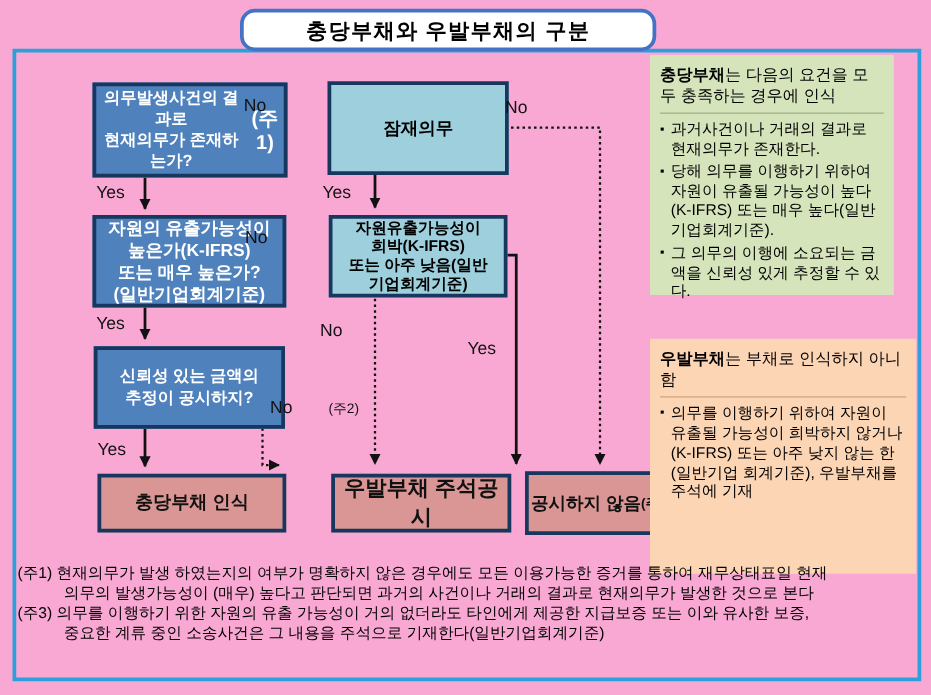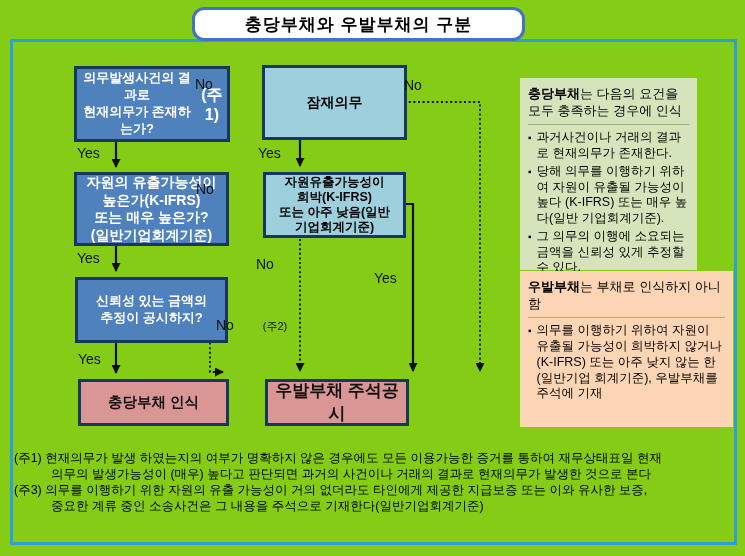--- a/index.html
+++ b/index.html
@@ -1,17 +1,17 @@
 <!DOCTYPE html>
 <html><head>
 <meta charset="utf-8">
 <style>
   html,body{margin:0;padding:0;background:#fff;}
   #stage{
-    position:relative;width:745px;height:556px;background:#84cc16;
+    position:relative;width:745px;height:556px;background:#f9a8d4;
     font-family:"Liberation Sans","DejaVu Sans",sans-serif;color:#000;overflow:hidden;
   }
   
   .frame{position:absolute;left:10px;top:39px;width:727px;height:506px;
     border:3px solid #2da0dc;box-sizing:border-box;}
   
   .title-box{position:absolute;left:192px;top:7px;width:333px;height:34px;
     background:#fff;border:3px solid #4472c4;border-radius:12px;box-sizing:border-box;
     display:flex;align-items:center;justify-content:center;z-index:5;}
   .title-box span{font-size:17px;font-weight:bold;letter-spacing:1px;}
@@ -107,49 +107,53 @@
   </div>
 
   <div class="node node-light" style="left:227px;top:65px;width:145px;height:75px;">
     <span class="txt" style="font-size:14px;">잠재의무</span>
   </div>
 
   <div class="node node-pink" style="left:230px;top:379px;width:144px;height:47px;">
     <span class="txt" style="font-size:17px;">우발부채 주석공시</span>
   </div>
 
+  <div class="node node-pink" style="left:385px;top:377px;width:122px;height:51px;">
+    <span class="txt" style="font-size:14px;">공시하지 않음</span>
+    <span class="sub" style="font-size:11px;">(주3)</span>
+  </div>
 
   <span class="lbl" style="left:77px;top:145px;">Yes</span>
   <span class="lbl" style="left:77px;top:250px;">Yes</span>
   <span class="lbl" style="left:78px;top:351px;">Yes</span>
   <span class="lbl" style="left:258px;top:145px;">Yes</span>
   <span class="lbl" style="left:374px;top:270px;">Yes</span>
   <span class="lbl" style="left:195px;top:76px;">No</span>
   <span class="lbl" style="left:404px;top:77px;">No</span>
   <span class="lbl" style="left:196px;top:181px;">No</span>
   <span class="lbl" style="left:256px;top:256px;">No</span>
   <span class="lbl" style="left:216px;top:317px;"><span>No</span> <span class="small">(주2)</span></span>
 
-  <div class="panel panel-green" style="left:520px;top:78px;width:177px;height:192px;">
+  <div class="panel panel-green" style="left:520px;top:44px;width:195px;height:192px;">
     <div class="panel-title"><b>충당부채</b><span>는 다음의 요건을 모두 충족하는 경우에 인식</span></div>
     <div class="bullet">
         <span class="bm">▪</span>
         <span>과거사건이나 거래의 결과로 현재의무가 존재한다.</span>
       </div>
     <div class="bullet">
         <span class="bm">▪</span>
         <span>당해 의무를 이행하기 위하여 자원이 유출될 가능성이 높다 (K-IFRS) 또는 매우 높다(일반 기업회계기준).</span>
       </div>
     <div class="bullet">
         <span class="bm">▪</span>
         <span>그 의무의 이행에 소요되는 금액을 신뢰성 있게 추정할 수 있다.</span>
       </div>
   </div>
 
-  <div class="panel panel-orange" style="left:520px;top:271px;width:213px;height:156px;">
+  <div class="panel panel-orange" style="left:520px;top:271px;width:213px;height:188px;">
     <div class="panel-title"><b>우발부채</b><span>는 부채로 인식하지 아니함</span></div>
     <div class="bullet">
         <span class="bm">▪</span>
         <span>의무를 이행하기 위하여 자원이 유출될 가능성이 희박하지 않거나(K-IFRS) 또는 아주 낮지 않는 한(일반기업 회계기준), 우발부채를 주석에 기재</span>
       </div>
   </div>
 
   <div class="footnotes">
     <div class="footnote">(주1) 현재의무가 발생 하였는지의 여부가 명확하지 않은 경우에도 모든 이용가능한 증거를 통하여 재무상태표일 현재
 의무의 발생가능성이 (매우) 높다고 판단되면 과거의 사건이나 거래의 결과로 현재의무가 발생한 것으로 본다</div>

